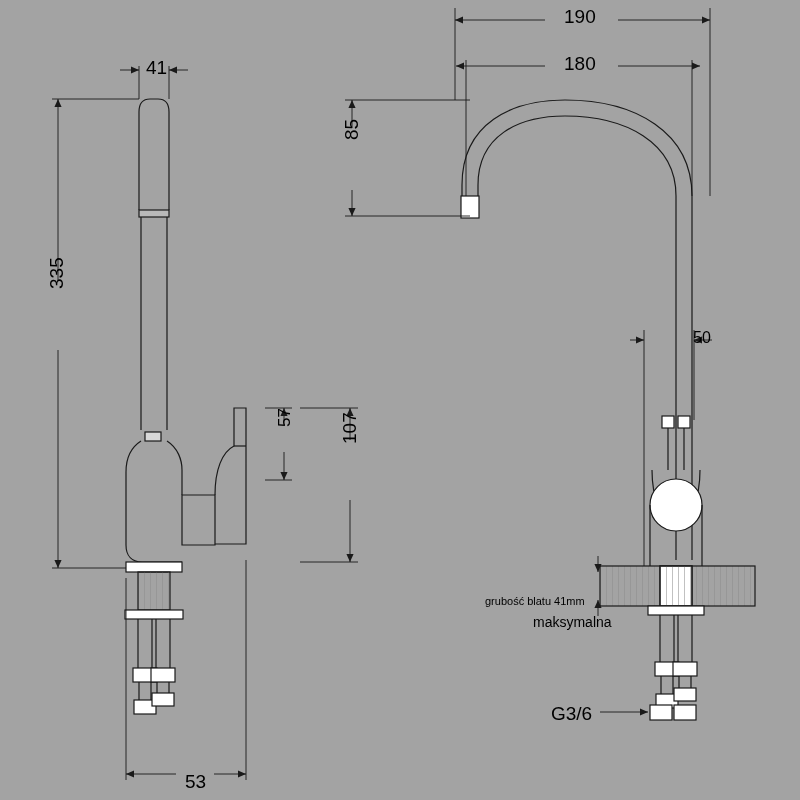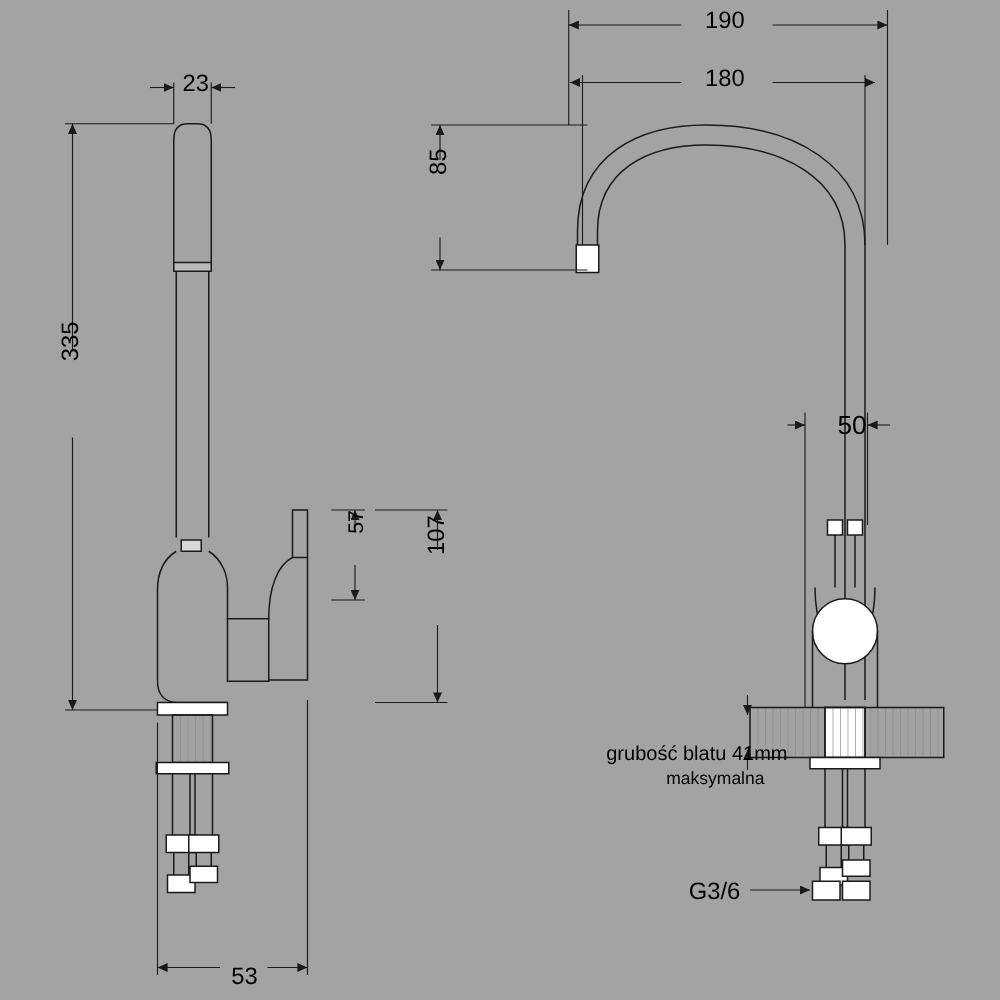--- a/index.html
+++ b/index.html
@@ -26,27 +26,27 @@
     position: absolute;
     font-family: "Liberation Sans", sans-serif;
     color: #000000;
     white-space: nowrap;
   }
   .t-190 { left: 564px; top: 6px; font-size: 19px; }
   .t-180 { left: 564px; top: 53px; font-size: 19px; }
   .t-85  { left: 341px; top: 140px; font-size: 19px; transform: rotate(-90deg); transform-origin: left top; }
   .t-23  { left: 146px; top: 57px; font-size: 19px; }
   .t-335 { left: 46px;  top: 289px; font-size: 19px; transform: rotate(-90deg); transform-origin: left top; }
-  .t-50  { left: 670px; top: 329px; font-size: 21px; }
+  .t-50  { left: 693px; top: 329px; font-size: 16px; }
   .t-57  { left: 275px; top: 427px; font-size: 17px; transform: rotate(-90deg); transform-origin: left top; }
   .t-107 { left: 339px; top: 444px; font-size: 19px; transform: rotate(-90deg); transform-origin: left top; }
   .t-87  { left: 185px; top: 771px; font-size: 19px; }
   .t-g38 { left: 551px; top: 703px; font-size: 19px; }
   .t-note1 { left: 533px; top: 566px; font-size: 14px; margin-top: 48px; }
-  .t-note2 { left: 485px; top: 595px; font-size: 16px; }
+  .t-note2 { left: 485px; top: 595px; font-size: 11px; }
 </style>
 </head>
 <body>
 
 <div id="sheet">
 
   <svg width="800" height="800" viewBox="0 0 800 800">
     <defs>
       <pattern id="hatch" width="6" height="6" patternUnits="userSpaceOnUse" patternTransform="rotate(0)">
         <line x1="0" y1="0" x2="0" y2="6" stroke="#8c8c8c" stroke-width="1.1"></line>
@@ -180,21 +180,21 @@
       <path d="M598,616 L598,600" marker-end="url(#arrEnd)"></path>
 
       <path d="M600,712 L648,712" marker-end="url(#arrEnd)"></path>
     </g>
   </svg>
 
   <div class="dim-text t-190">190</div>
   <div class="dim-text t-180">180</div>
   <div class="dim-text t-85">85</div>
   <div class="dim-text t-50">50</div>
-  <div class="dim-text t-23">23</div>
+  <div class="dim-text t-23">41</div>
   <div class="dim-text t-335">335</div>
   <div class="dim-text t-57">57</div>
   <div class="dim-text t-107">107</div>
   <div class="dim-text t-87">53</div>
 
   <div class="dim-text t-g38">G3/6</div>
   <div class="dim-text t-note1">maksymalna</div>
   <div class="dim-text t-note2">grubość blatu 41mm</div>
 
 </div>

